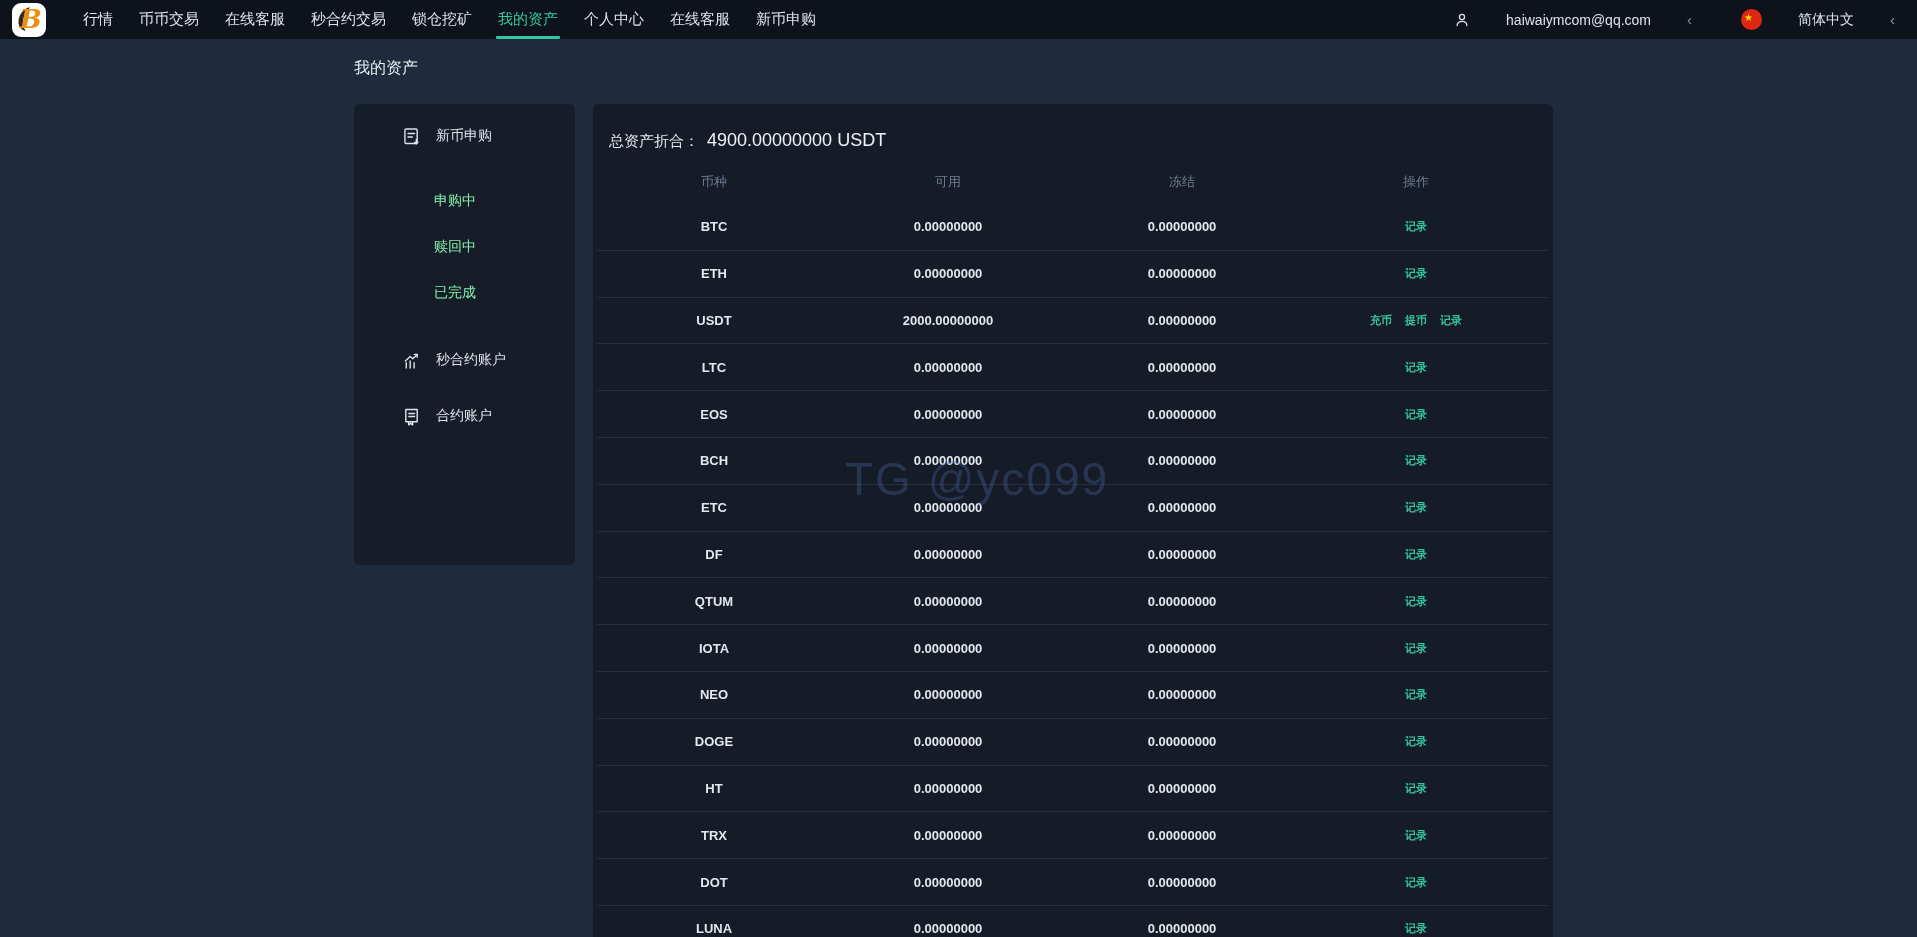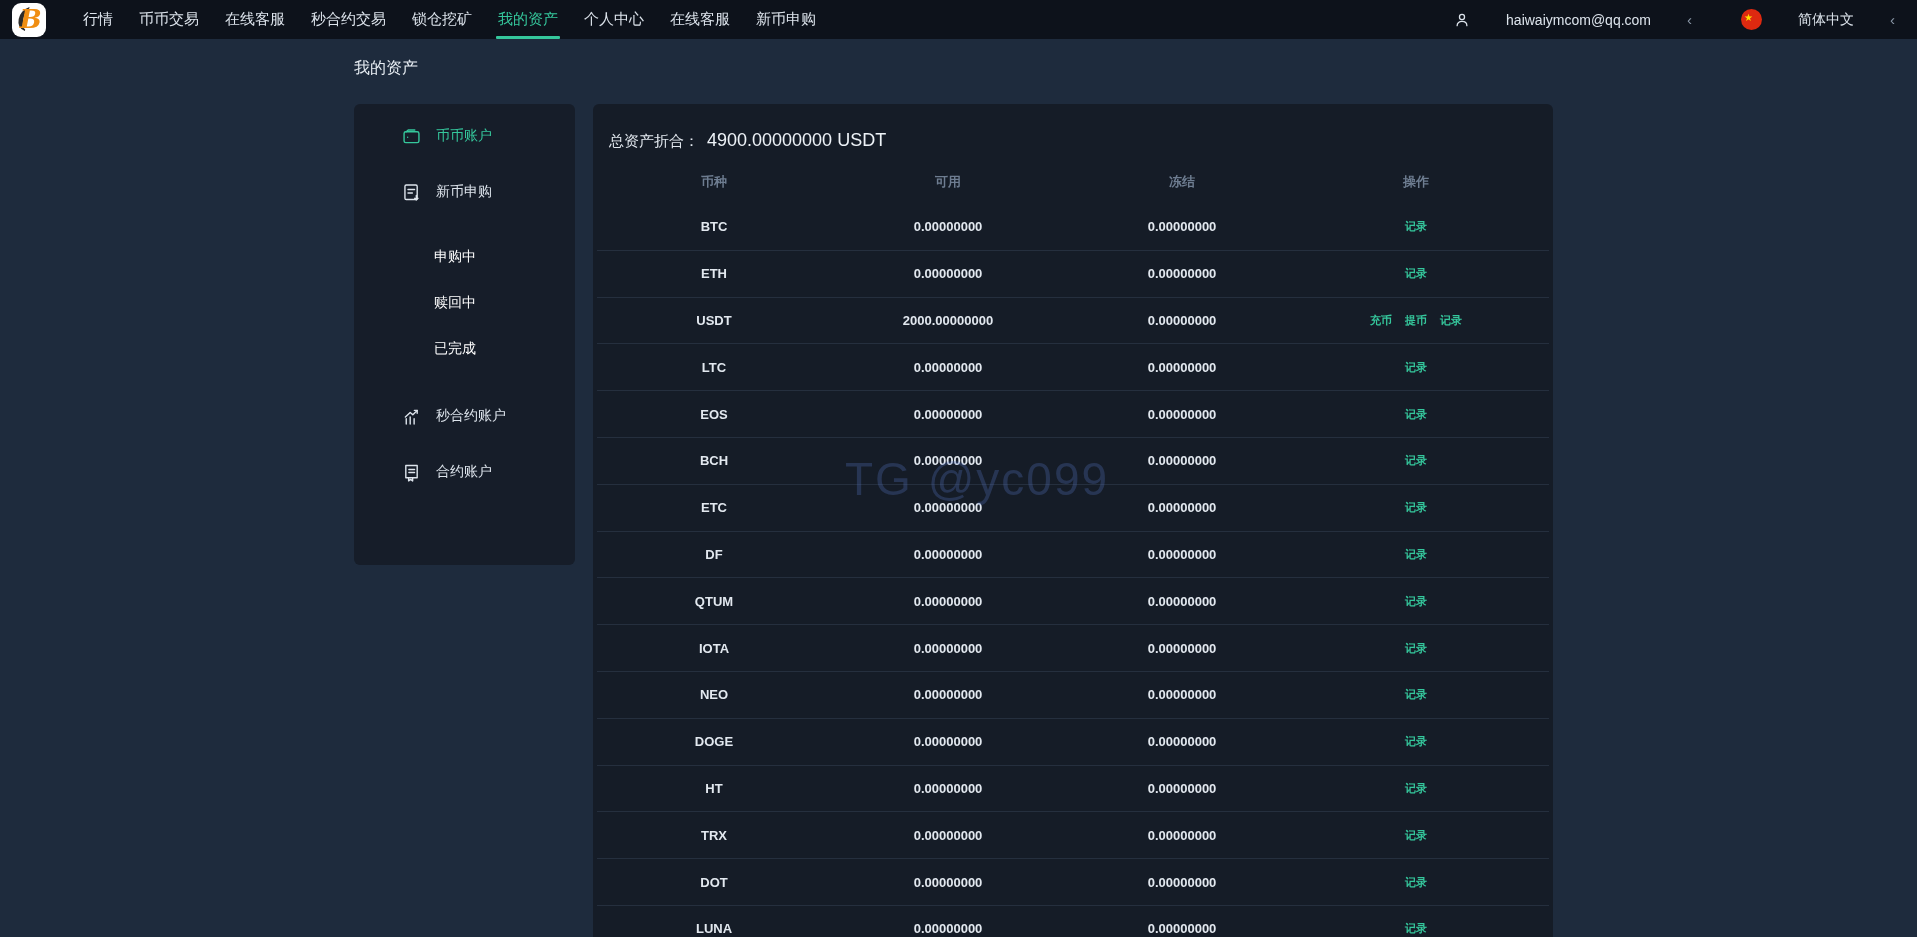--- a/index.html
+++ b/index.html
@@ -67,41 +67,41 @@
   }
   .side-item {
     height:56px; display:flex; align-items:center;
     padding-left:47px; gap:14px; font-size:14px; color:#dde4ec; cursor:pointer;
   }
   .side-item svg { width:21px; height:21px; flex:0 0 auto; }
   .side-item.active { color:#35c79c; }
   .side-sub { margin:14px 0 16px 0; }
   .sub-item {
     height:46px; display:flex; align-items:center;
-    padding-left:80px; font-size:14px; color:#ffffff; cursor:pointer;
+    padding-left:80px; font-size:14px; color:#86efac; cursor:pointer;
   }
 
   
   .content-card {
     position:absolute; left:593px; top:104px; width:960px; height:833px;
     background:#151c27; border-radius:6px 6px 0 0; overflow:hidden;
   }
   .total-bar {
     height:44px; padding:14px 0 0 16px;
     display:flex; align-items:baseline;margin-top:12px;
   }
   .total-label { font-size:15px; color:#e2e8ef; }
   .total-value { font-size:18px; color:#eef3f8; margin-left:8px; }
 
   .asset-table { margin:0 4px; }
   .trow {
     display:grid; grid-template-columns:repeat(4,234px);
     align-items:center; height:46.8px;
   }
-  .trow.head { height:44px;font-weight:bold; }
+  .trow.head { height:44px; }
   .trow.head .tcell { color:#6e7d91; font-size:13px; }
   .trow.data { border-bottom:1px solid rgba(124,150,184,.16);font-weight:bold; }
   .tcell { text-align:center; font-size:13px; color:#e2e8ef; }
   .actions { display:flex; justify-content:center; gap:13px; }
   .action-link { color:#35c79c; font-size:11px; cursor:pointer; white-space:nowrap; }
 
   
   .watermark {
     position:absolute; left:845px; top:452px;
     font-size:46px; letter-spacing:2px;
@@ -157,30 +157,20 @@
         <span>★</span>
       </span>
     <span class="lang-label">简体中文</span>
     <span class="chev">‹</span>
   </div>
 </div>
 
 <div class="page-title">我的资产</div>
 
 <div class="side-card">
-    <div class="side-item active">
-    <span style="display:flex">
-        <svg viewBox="0 0 24 24" fill="none" stroke="currentColor" stroke-width="1.6" stroke-linecap="round" stroke-linejoin="round">
-          <path d="M6 6.5 8.2 4.6h7.6"></path>
-          <rect x="3.5" y="6.5" width="17" height="12.5" rx="2"></rect>
-          <circle cx="7.6" cy="12.8" r="0.8" fill="currentColor" stroke="none"></circle>
-        </svg>
-      </span>
-    <span>币币账户</span>
-  </div>
     <div class="side-item">
     <span style="display:flex">
         <svg viewBox="0 0 24 24" fill="none" stroke="currentColor" stroke-width="1.6" stroke-linecap="round" stroke-linejoin="round">
           <rect x="4.5" y="3.5" width="14" height="16.5" rx="1.5"></rect>
           <path d="M8 8.5h7.5M8 12.5h5"></path>
           <path d="M17.5 15.5v5M15.6 18.7l1.9 1.8 1.9-1.8"></path>
         </svg>
       </span>
     <span>新币申购</span>
   </div>

